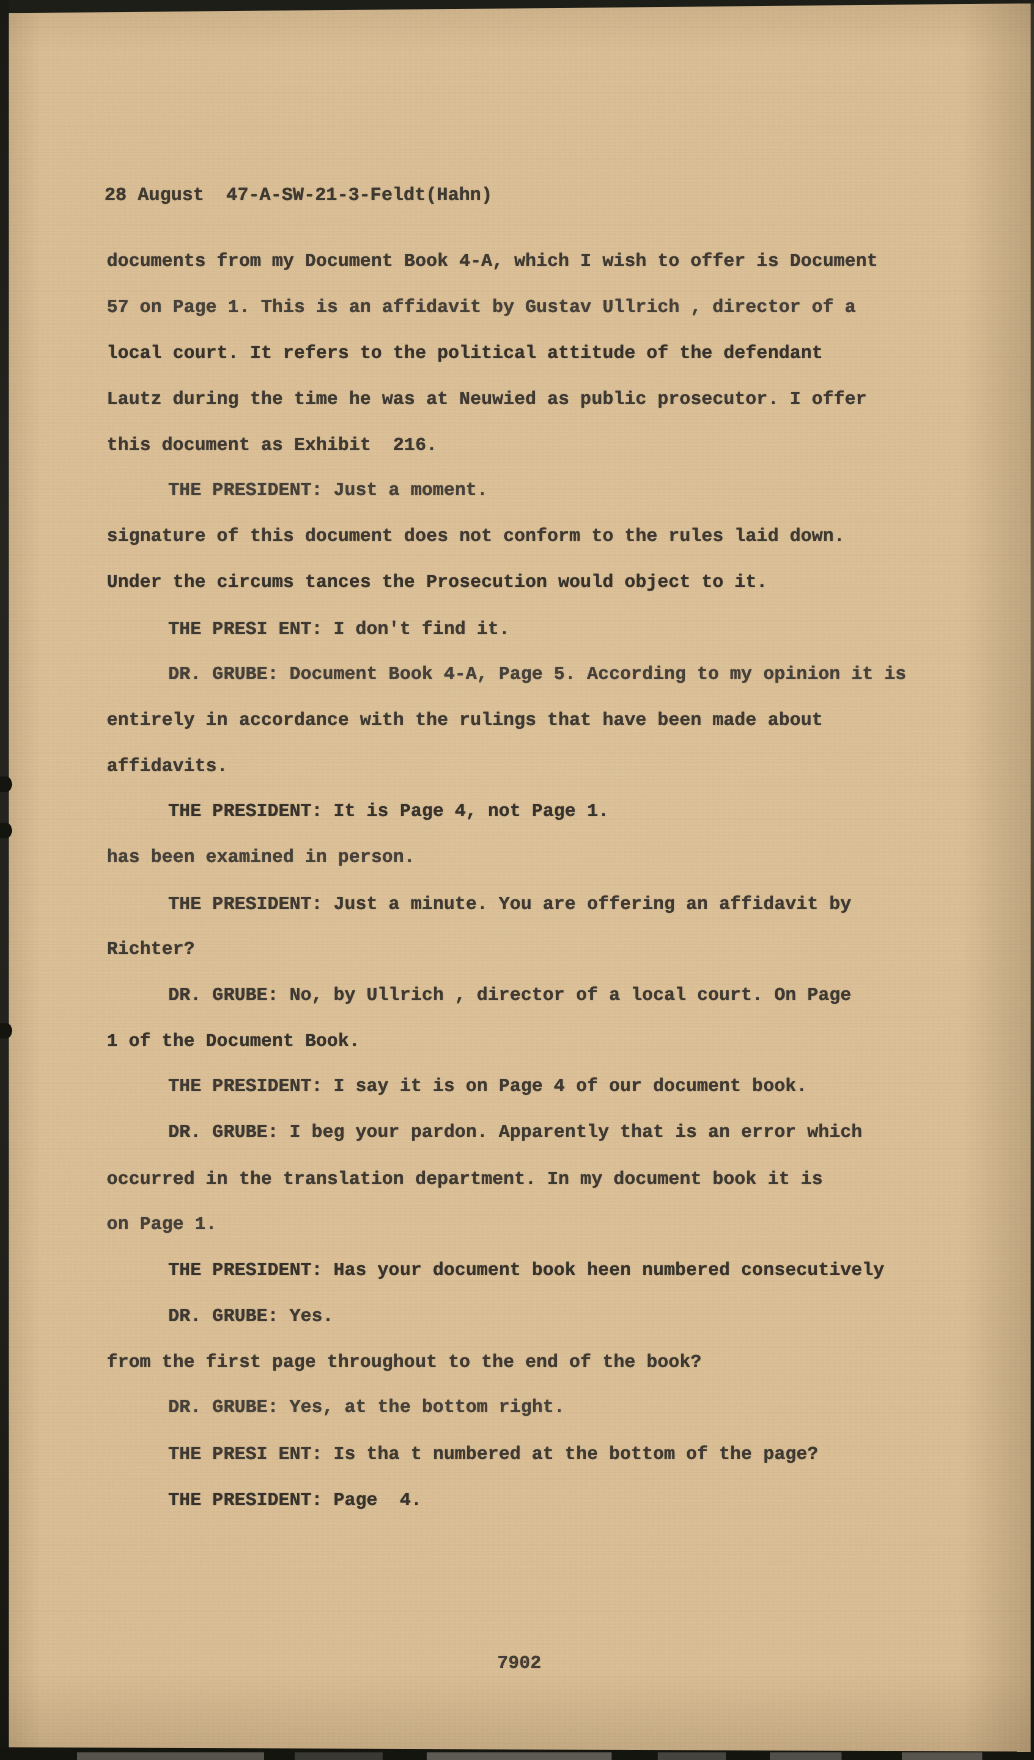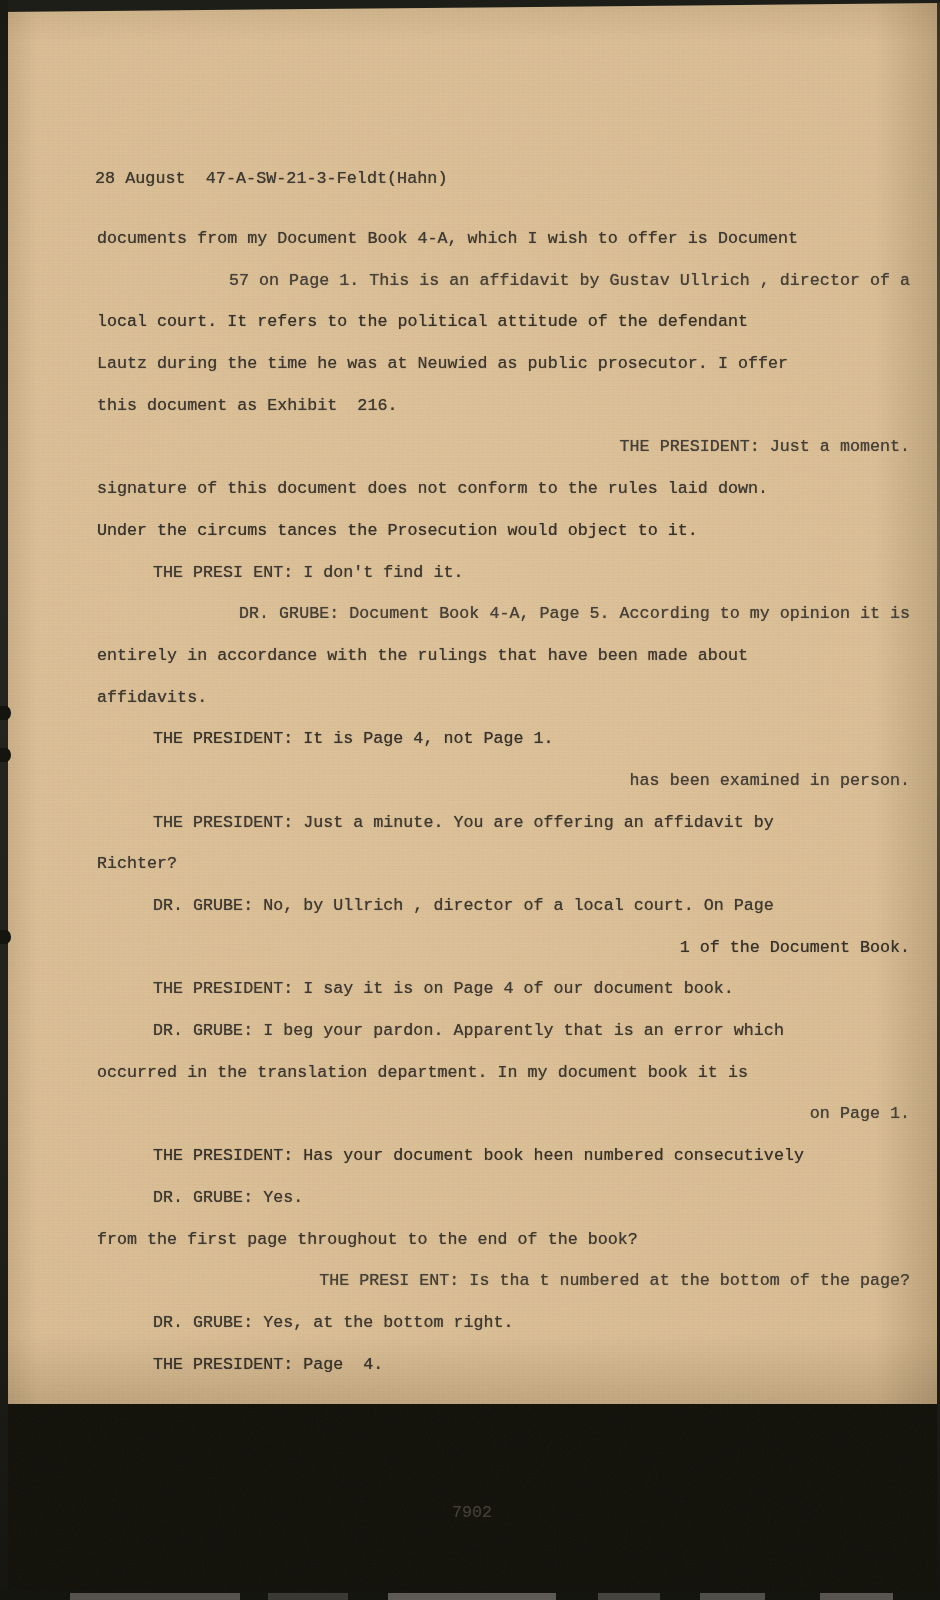--- a/index.html
+++ b/index.html
@@ -8,28 +8,29 @@
     width: 940px;
     height: 1600px;
     overflow: hidden;
     background: #101009;
     font-family: "Liberation Mono", "DejaVu Sans Mono", monospace;
   }
   .scan {
     position: absolute;
     inset: 0;
     width: 940px;
-    height: 1404px;
+    height: 1600px;
     background:
       repeating-linear-gradient(0deg, rgba(110,85,50,0.03) 0 1px, rgba(0,0,0,0) 1px 3px),
       repeating-linear-gradient(90deg, rgba(255,245,220,0.025) 0 2px, rgba(0,0,0,0) 2px 5px),
       radial-gradient(ellipse 120% 90% at 50% 45%, rgba(255,238,205,0.10), rgba(0,0,0,0) 70%),
       linear-gradient(90deg, rgba(100,78,45,0.20) 0, rgba(0,0,0,0) 4%, rgba(0,0,0,0) 93%, rgba(95,75,45,0.26) 100%),
       linear-gradient(180deg, rgba(120,95,60,0.16) 0, rgba(0,0,0,0) 3%, rgba(0,0,0,0) 95%, rgba(100,80,50,0.22) 100%),
       #d9bc92;
+    font-weight: bold;
   }
   .grain {
     position: absolute;
     inset: 0;
     pointer-events: none;
     opacity: 0.55;
   }
   .edge-top {
     position: absolute;
     left: 0; top: 0;
@@ -73,32 +74,32 @@
     left: 95px; top: 103px;
     font-size: 16.8px;
     line-height: 30.5px;
     color: #3e3931;
     white-space: pre;
     text-shadow: 0 0 0.8px rgba(60,54,42,0.85);
   }
   .transcript {
     position: absolute;
     left: 97px; top: 229px;
-    right: 30px;
+    right: 44px;
     font-size: 16.7px;
     color: #3e3932;
     text-shadow: 0 0 0.8px rgba(60,54,42,0.85);
   }
   .line {
     height: 41.7px;
     line-height: 19px;
     white-space: pre;
   }
   .line.indent { padding-left: 56px; }
-  .line:nth-child(4n+2) { color: #46413a; text-align: right; }
+  .line:nth-child(4n+2) { color: #46413a; }
   .line:nth-child(5n+3) { color: #37332c; }
   .page-number {
     position: absolute;
     left: 0; top: 1503px;
     width: 944px;
     text-align: center;
     font-size: 16.7px;
     color: #433e36;
     text-shadow: 0 0 0.8px rgba(60,54,42,0.8);
   }
@@ -143,22 +144,22 @@
       <div class="line">Richter?</div>
       <div class="line indent">DR. GRUBE: No, by Ullrich , director of a local court. On Page</div>
       <div class="line">1 of the Document Book.</div>
       <div class="line indent">THE PRESIDENT: I say it is on Page 4 of our document book.</div>
       <div class="line indent">DR. GRUBE: I beg your pardon. Apparently that is an error which</div>
       <div class="line">occurred in the translation department. In my document book it is</div>
       <div class="line">on Page 1.</div>
       <div class="line indent">THE PRESIDENT: Has your document book heen numbered consecutively</div>
       <div class="line indent">DR. GRUBE: Yes.</div>
       <div class="line">from the first page throughout to the end of the book?</div>
+      <div class="line indent">DR. GRUBE: Yes, at the bottom right.</div>
       <div class="line indent">THE PRESI ENT: Is tha t numbered at the bottom of the page?</div>
-      <div class="line indent">DR. GRUBE: Yes, at the bottom right.</div>
       <div class="line indent">THE PRESIDENT: Page  4.</div>
     </div>
 
   <div class="page-number">7902</div>
 
   <div class="edge-top"></div>
 
   <div class="edge-left">
     <div class="bump" style="top: 706px;"></div>
     <div class="bump" style="top: 748px;"></div>

